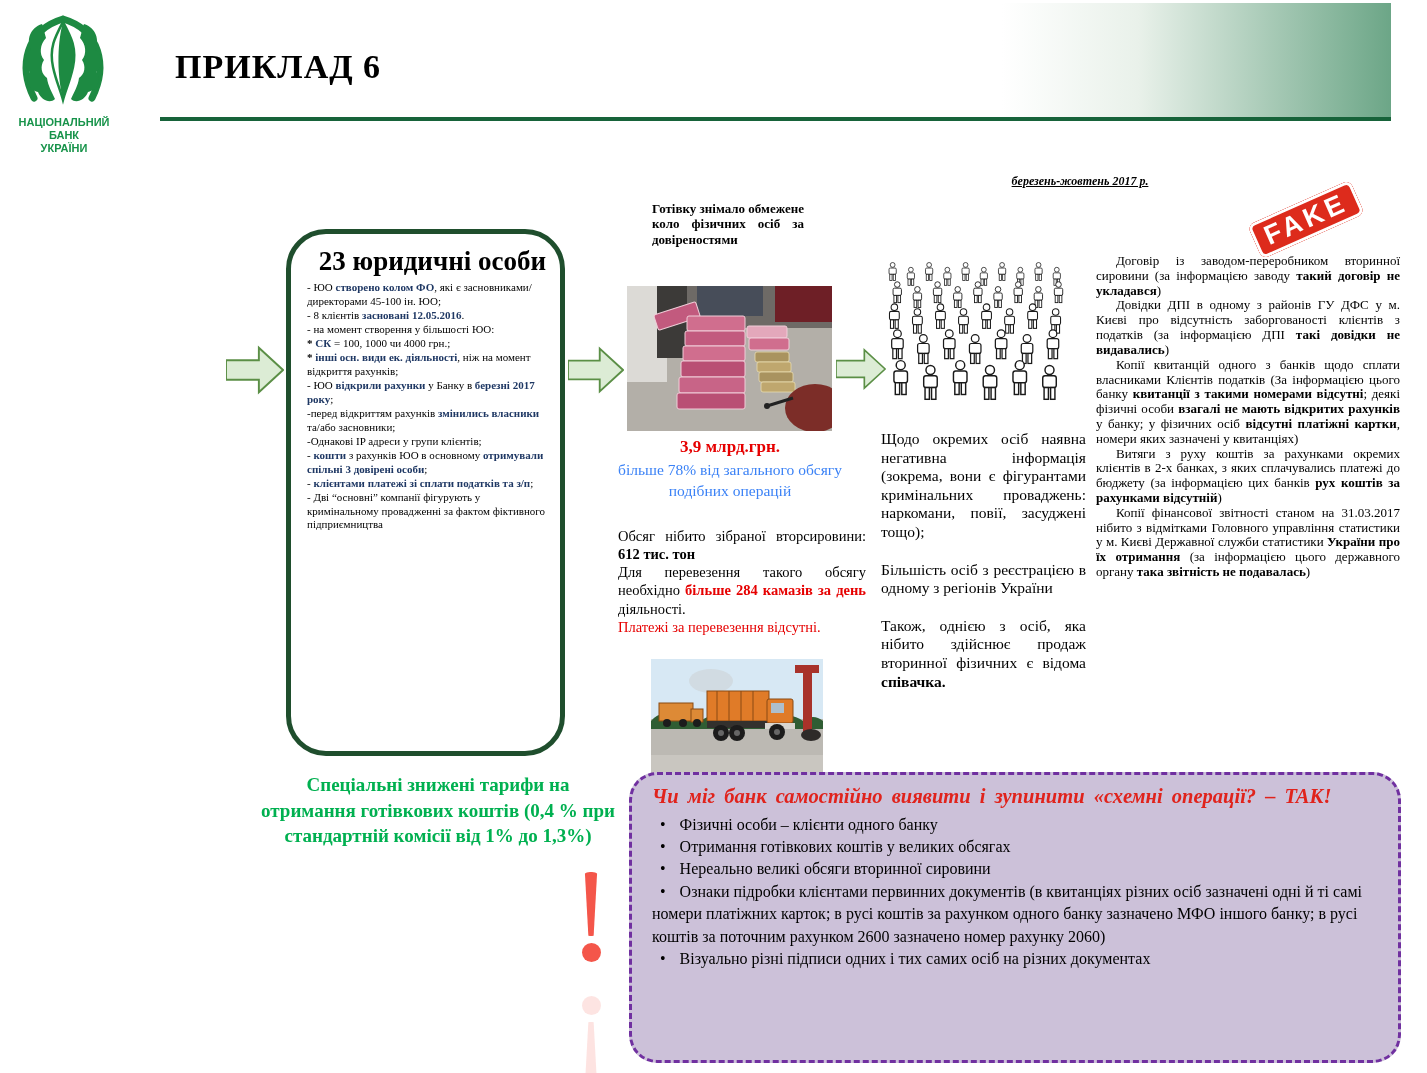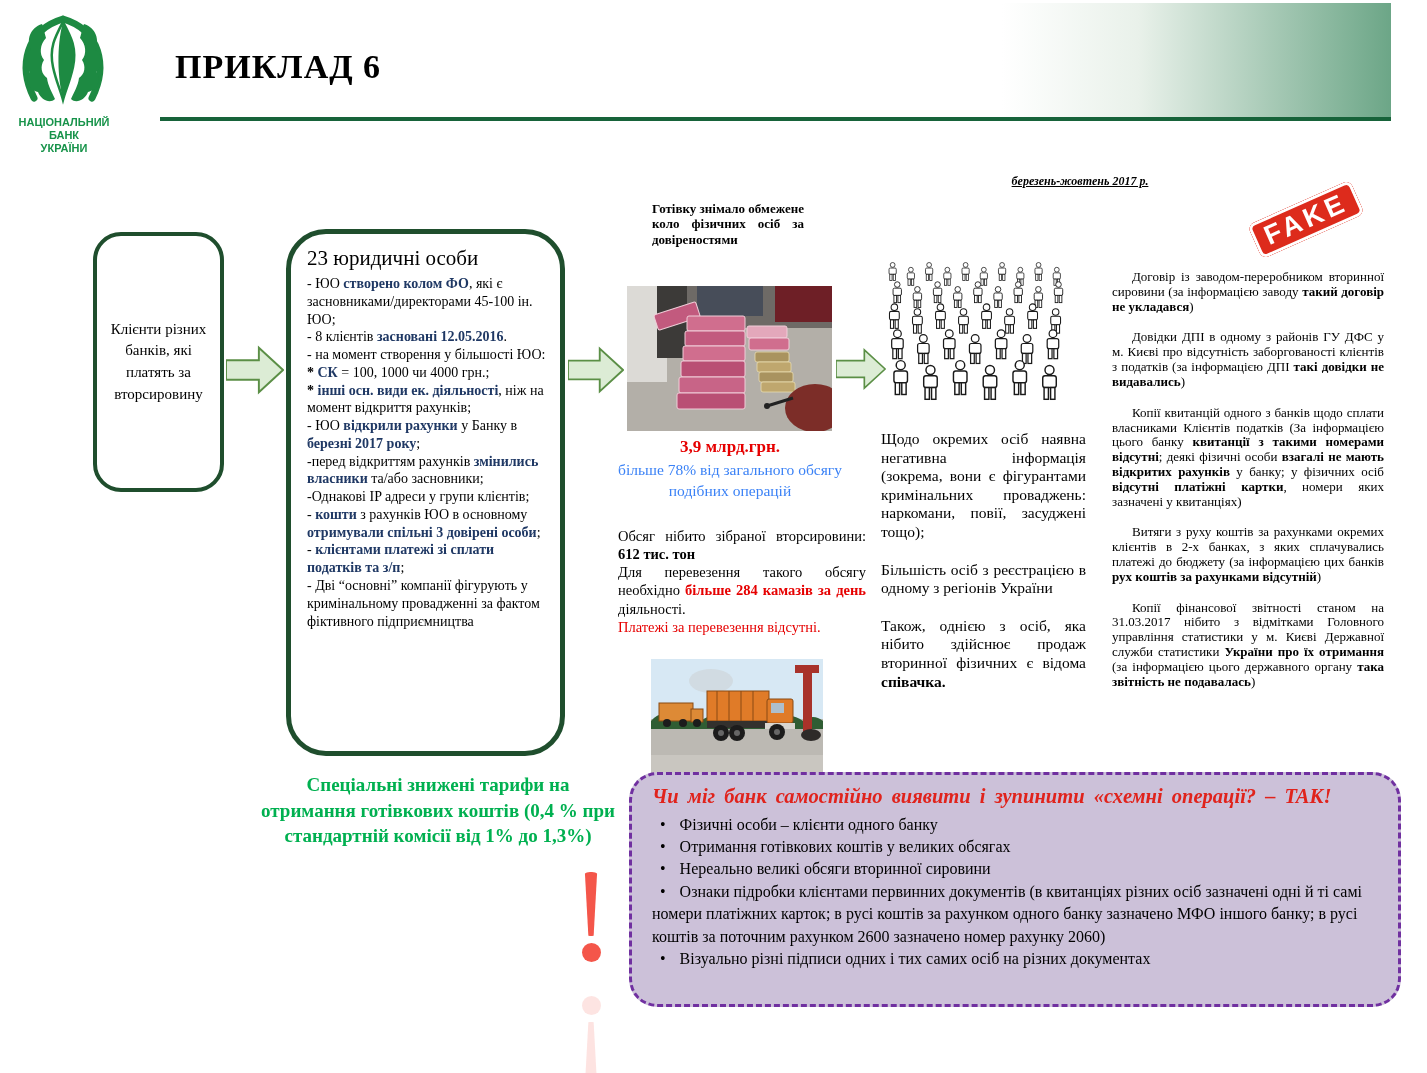--- a/index.html
+++ b/index.html
@@ -16,22 +16,22 @@
   #header-rule{left:160px;top:117px;width:1231px;height:4px;background:#17633a;}
   #slide-subtitle{left:230px;top:131px;width:680px;text-align:center;
     font-size:24px;font-weight:bold;}
   
   .green-box{border:4px solid #1f4e2d;border-radius:28px;background:#fff;box-sizing:border-box;}
   #clients-box{left:93px;top:232px;width:131px;height:260px;display:flex;
     align-items:center;justify-content:center;text-align:center;
     font-size:15px;line-height:1.45;padding:6px;}
   #entities-box{left:286px;top:229px;width:279px;height:527px;border-width:5px;
     border-radius:40px;padding:10px 14px 6px 16px;}
-  #entities-title{text-align:left;font-size:21px;font-weight:normal;margin:2px 0 4px 0;}
-  #entities-lines{font-size:14px;line-height:1.27;}
+  #entities-title{text-align:right;font-size:27px;font-weight:bold;margin:2px 0 4px 0;}
+  #entities-lines{font-size:11px;line-height:1.27;}
   .seg-n{font-weight:bold;color:#1f3864;}
   .seg-b{font-weight:bold;}
   .seg-r{color:#e60000;}
   .seg-rb{color:#e60000;font-weight:bold;}
   .arrow-svg{display:block;}
   
   #cash-note{left:652px;top:201px;width:152px;font-size:13px;font-weight:bold;
     text-align:justify;line-height:1.18;}
   #cash-photo{left:627px;top:286px;width:205px;height:145px;}
   #amount-label{left:615px;top:437px;width:230px;text-align:center;
@@ -49,25 +49,25 @@
   #period-heading{left:935px;top:174px;width:290px;text-align:center;
     font-size:12px;font-weight:bold;font-style:italic;text-decoration:underline;}
   
   #fake-stamp{left:1250px;top:201px;transform:rotate(-24deg);
     background:#dd2b1c;border-radius:7px;box-shadow:inset 0 0 0 3px #ffffff,inset 0 0 0 5px #dd2b1c;
     padding:5px 12px;font-family:"Liberation Sans",sans-serif;font-size:27px;font-weight:bold;
     color:#fff;letter-spacing:4px;line-height:1;}
   
   #evidence-notes{left:1096px;top:254px;width:304px;font-size:13px;
     text-align:justify;line-height:1.14;}
-  #evidence-notes .para{text-indent:20px;margin:16px;}
+  #evidence-notes .para{text-indent:20px;margin:0;}
   
   #tariff-note{left:258px;top:772px;width:360px;text-align:center;
     font-size:19px;font-weight:bold;color:#00b050;line-height:1.35;}
-  #insight-box{left:629px;top:772px;width:772px;height:235px;box-sizing:border-box;
+  #insight-box{left:629px;top:772px;width:772px;height:291px;box-sizing:border-box;
     background:#ccc1d9;border:3px dashed #7030a0;border-radius:28px;
     padding:8px 20px 6px 20px;}
   #insight-heading{font-size:20.5px;font-weight:bold;font-style:italic;
     color:#e0231c;line-height:1.3;margin-bottom:4px;word-spacing:4px;}
   #insight-bullets .bullet{font-size:16px;line-height:1.4;}
   #insight-bullets .bullet::before{content:"•";margin-right:14px;margin-left:8px;}
   
   .excl{width:26px;height:96px;}
   .excl .bar{width:22px;height:64px;margin-left:2px;background:#f4564a;
     clip-path:polygon(22% 0,78% 0,62% 100%,38% 100%);border-radius:10px;}
@@ -94,23 +94,20 @@
   </div>
   <div class="abs" id="bank-name">
     <div>НАЦІОНАЛЬНИЙ</div>
     <div>БАНК</div>
     <div>УКРАЇНИ</div>
   </div>
   <div class="abs" id="header-gradient"></div>
   <div class="abs" id="slide-title">ПРИКЛАД 6</div>
   <div class="abs" id="header-rule"></div>
 
-  <div class="abs green-box" id="clients-box">
-    <span>Клієнти різних банків, які платять за вторсировину</span>
-  </div>
 
   <div class="abs" style="left:226px;top:344px;">
     <svg class="arrow-svg" width="58" height="52" viewBox="0 0 60 52">
       <polygon points="0,16 34,16 34,3 59,26 34,49 34,36 0,36" fill="#dcecd5" stroke="#5b8f46" stroke-width="2"></polygon>
     </svg>
   </div>
   <div class="abs" style="left:568px;top:342px;">
     <svg class="arrow-svg" width="56" height="56" viewBox="0 0 60 52">
       <polygon points="0,16 34,16 34,3 59,26 34,49 34,36 0,36" fill="#dcecd5" stroke="#5b8f46" stroke-width="2"></polygon>
     </svg>

